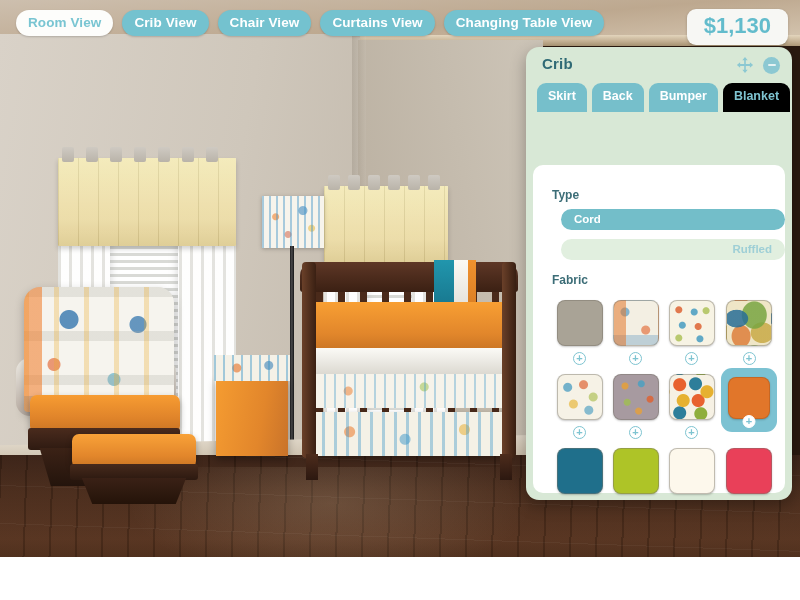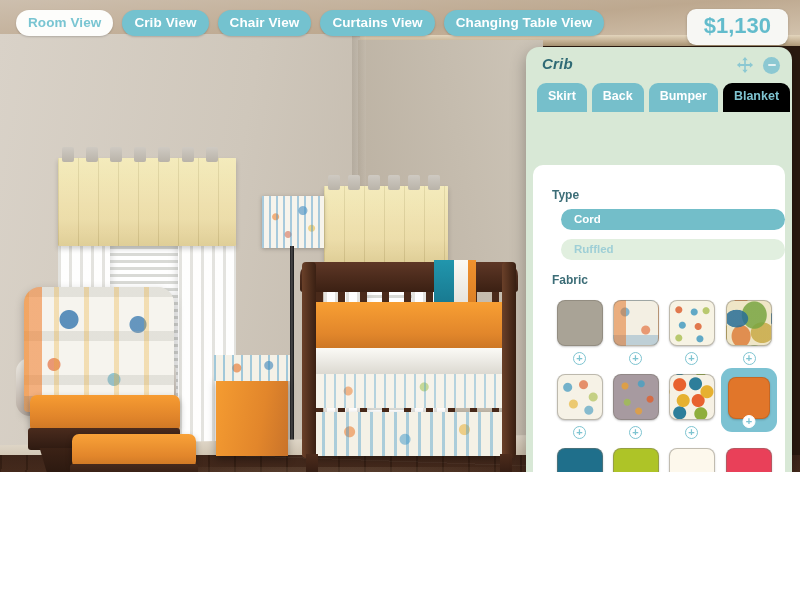--- a/index.html
+++ b/index.html
@@ -3,21 +3,21 @@
 <meta charset="utf-8">
 <style>
   * { box-sizing: border-box; margin: 0; padding: 0; }
   html, body {
     width: 800px; height: 600px;
     overflow: hidden;
     font-family: "Liberation Sans", sans-serif;
   }
   #app {
     position: relative;
-    width: 800px; height: 472px;
+    width: 800px; height: 557px;
     background: #2b1a10;
     overflow: hidden;
   }
 
   
   .scene { position:absolute; inset:0; overflow:hidden; }
   .ceiling {
     position:absolute; left:0; top:0; width:100%; height:46px;
     background: linear-gradient(175deg,#cdbfae 0%,#bda88f 55%,#d8c9b4 100%);
   }
@@ -272,21 +272,21 @@
     width:266px; height:453px;
     background:#d8e8d6;
     border-radius:13px;
     z-index:25;
     box-shadow:0 5px 16px rgba(0,0,0,0.3);
     overflow:hidden;
   }
   .panel-header {
     position:relative; height:36px;
     padding:8px 12px 0 16px;
-    display:flex; align-items:flex-start; justify-content:space-between;font-style:italic;
+    display:flex; align-items:flex-start; justify-content:space-between;
   }
   .panel-title {
     font-size:15px; font-weight:bold; color:#2f6a75;
     letter-spacing:0.2px;
   }
   .panel-hdr-ctrls { display:flex; align-items:center; gap:9px; margin-top:1px; }
   .move-icon { width:18px; height:18px; display:block; cursor:move; }
   .min-btn {
     width:17px; height:17px; border-radius:50%;
     background:#8cc8d2; display:flex; align-items:center; justify-content:center;
@@ -334,21 +334,21 @@
   .field-label {
     font-size:12px; font-weight:bold; color:#3c6d77;
     margin:13px 0 7px 5px;
   }
   .toggle-row { display:flex; gap:9px; margin-left:14px;flex-direction:column; }
   .toggle-pill {
     padding:4px 13px 5px; border-radius:11px;
     font-size:11.5px; font-weight:bold; cursor:pointer;
   }
   .toggle-pill.on { background:#73bec9; color:#ffffff; }
-  .toggle-pill.off { background:#e1efdf; color:#9ecfd6; }
+  .toggle-pill.off { background:#e1efdf; color:#9ecfd6;text-align:right; }
 
   
   .swatch-grid {
     display:grid; grid-template-columns:repeat(4,1fr);
     gap:2px 3px; margin:6px 8px 0 6px;
   }
   .swatch-cell {
     display:flex; flex-direction:column; align-items:center;
     padding:3px 0 1px;
   }

